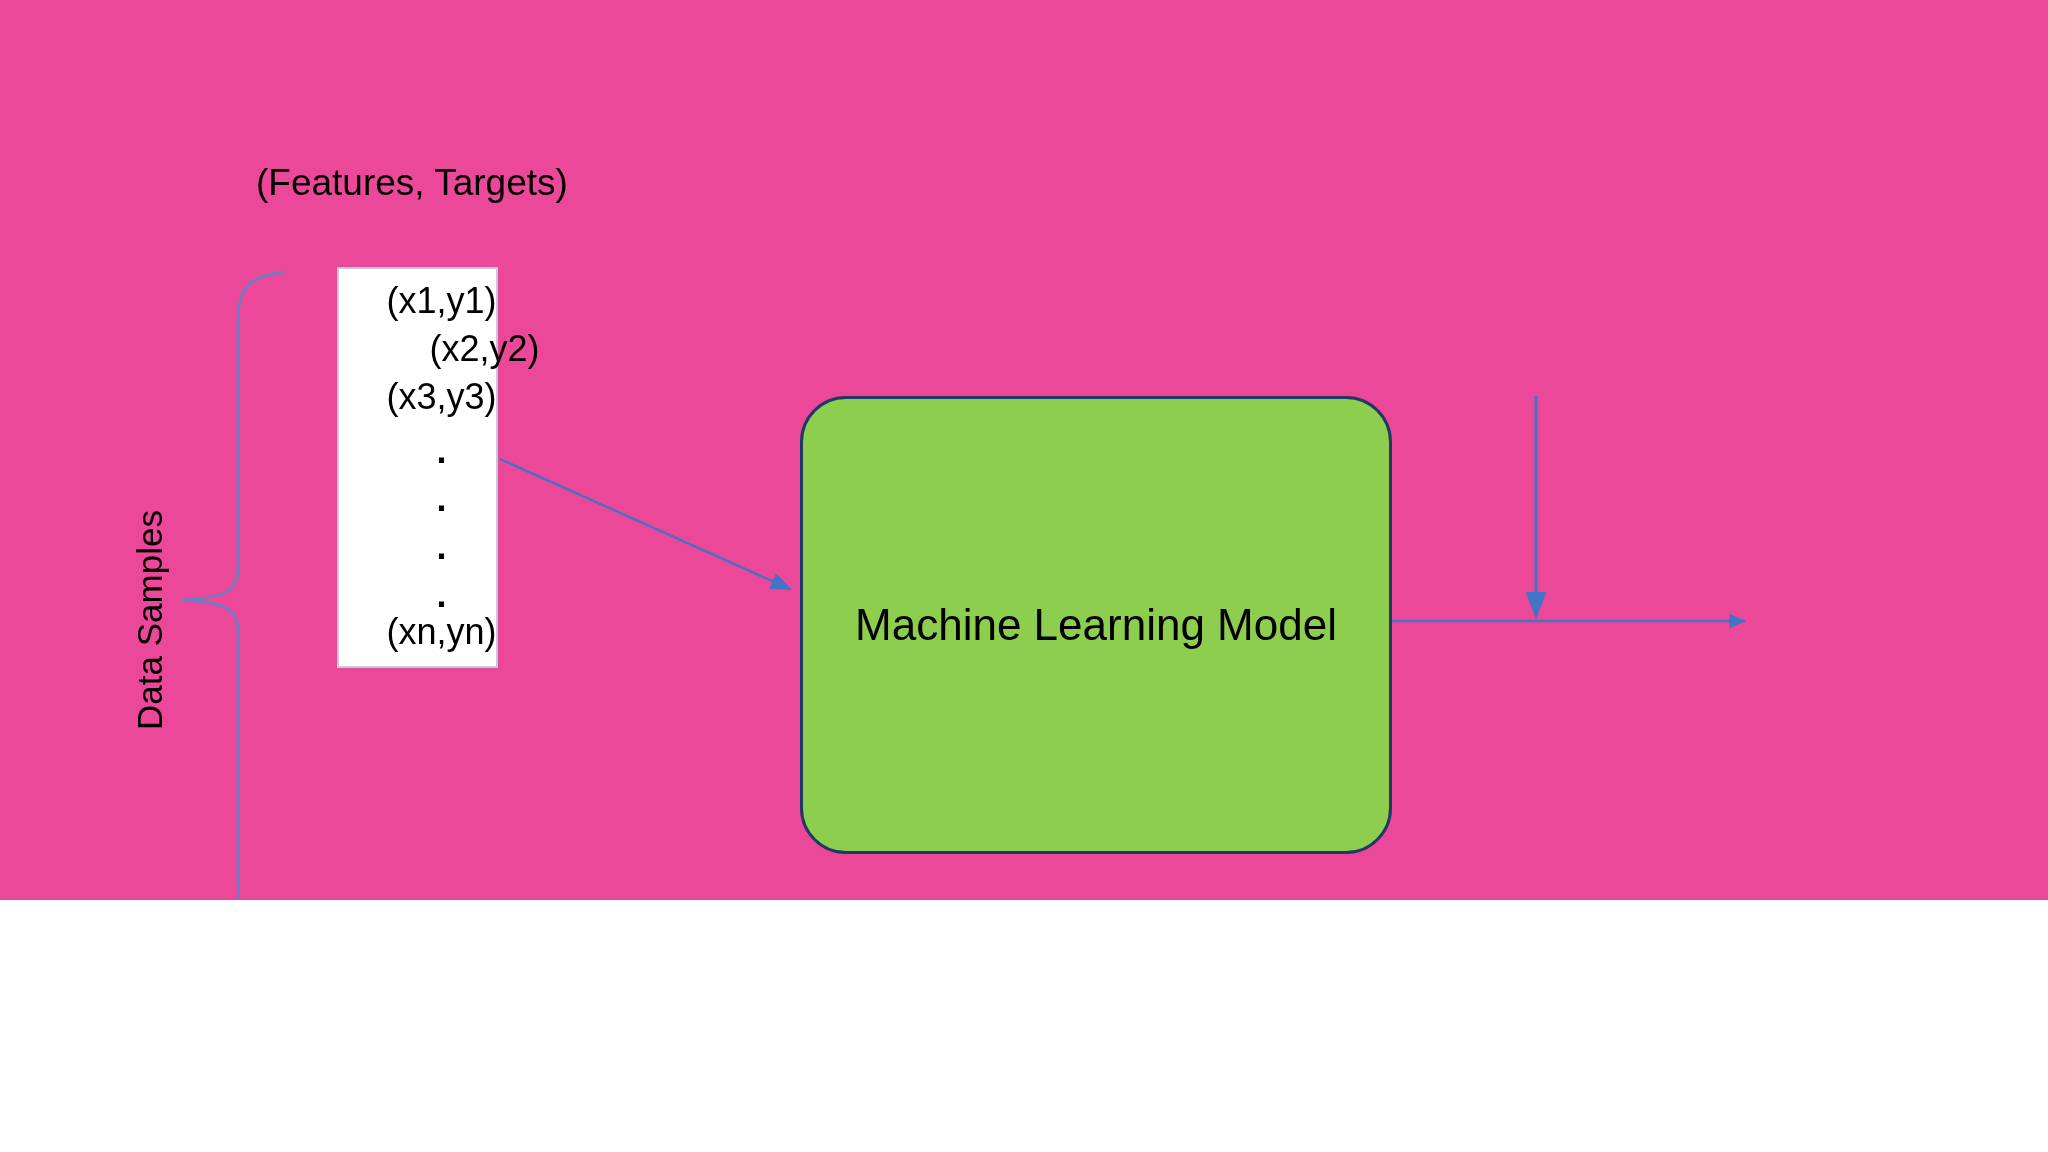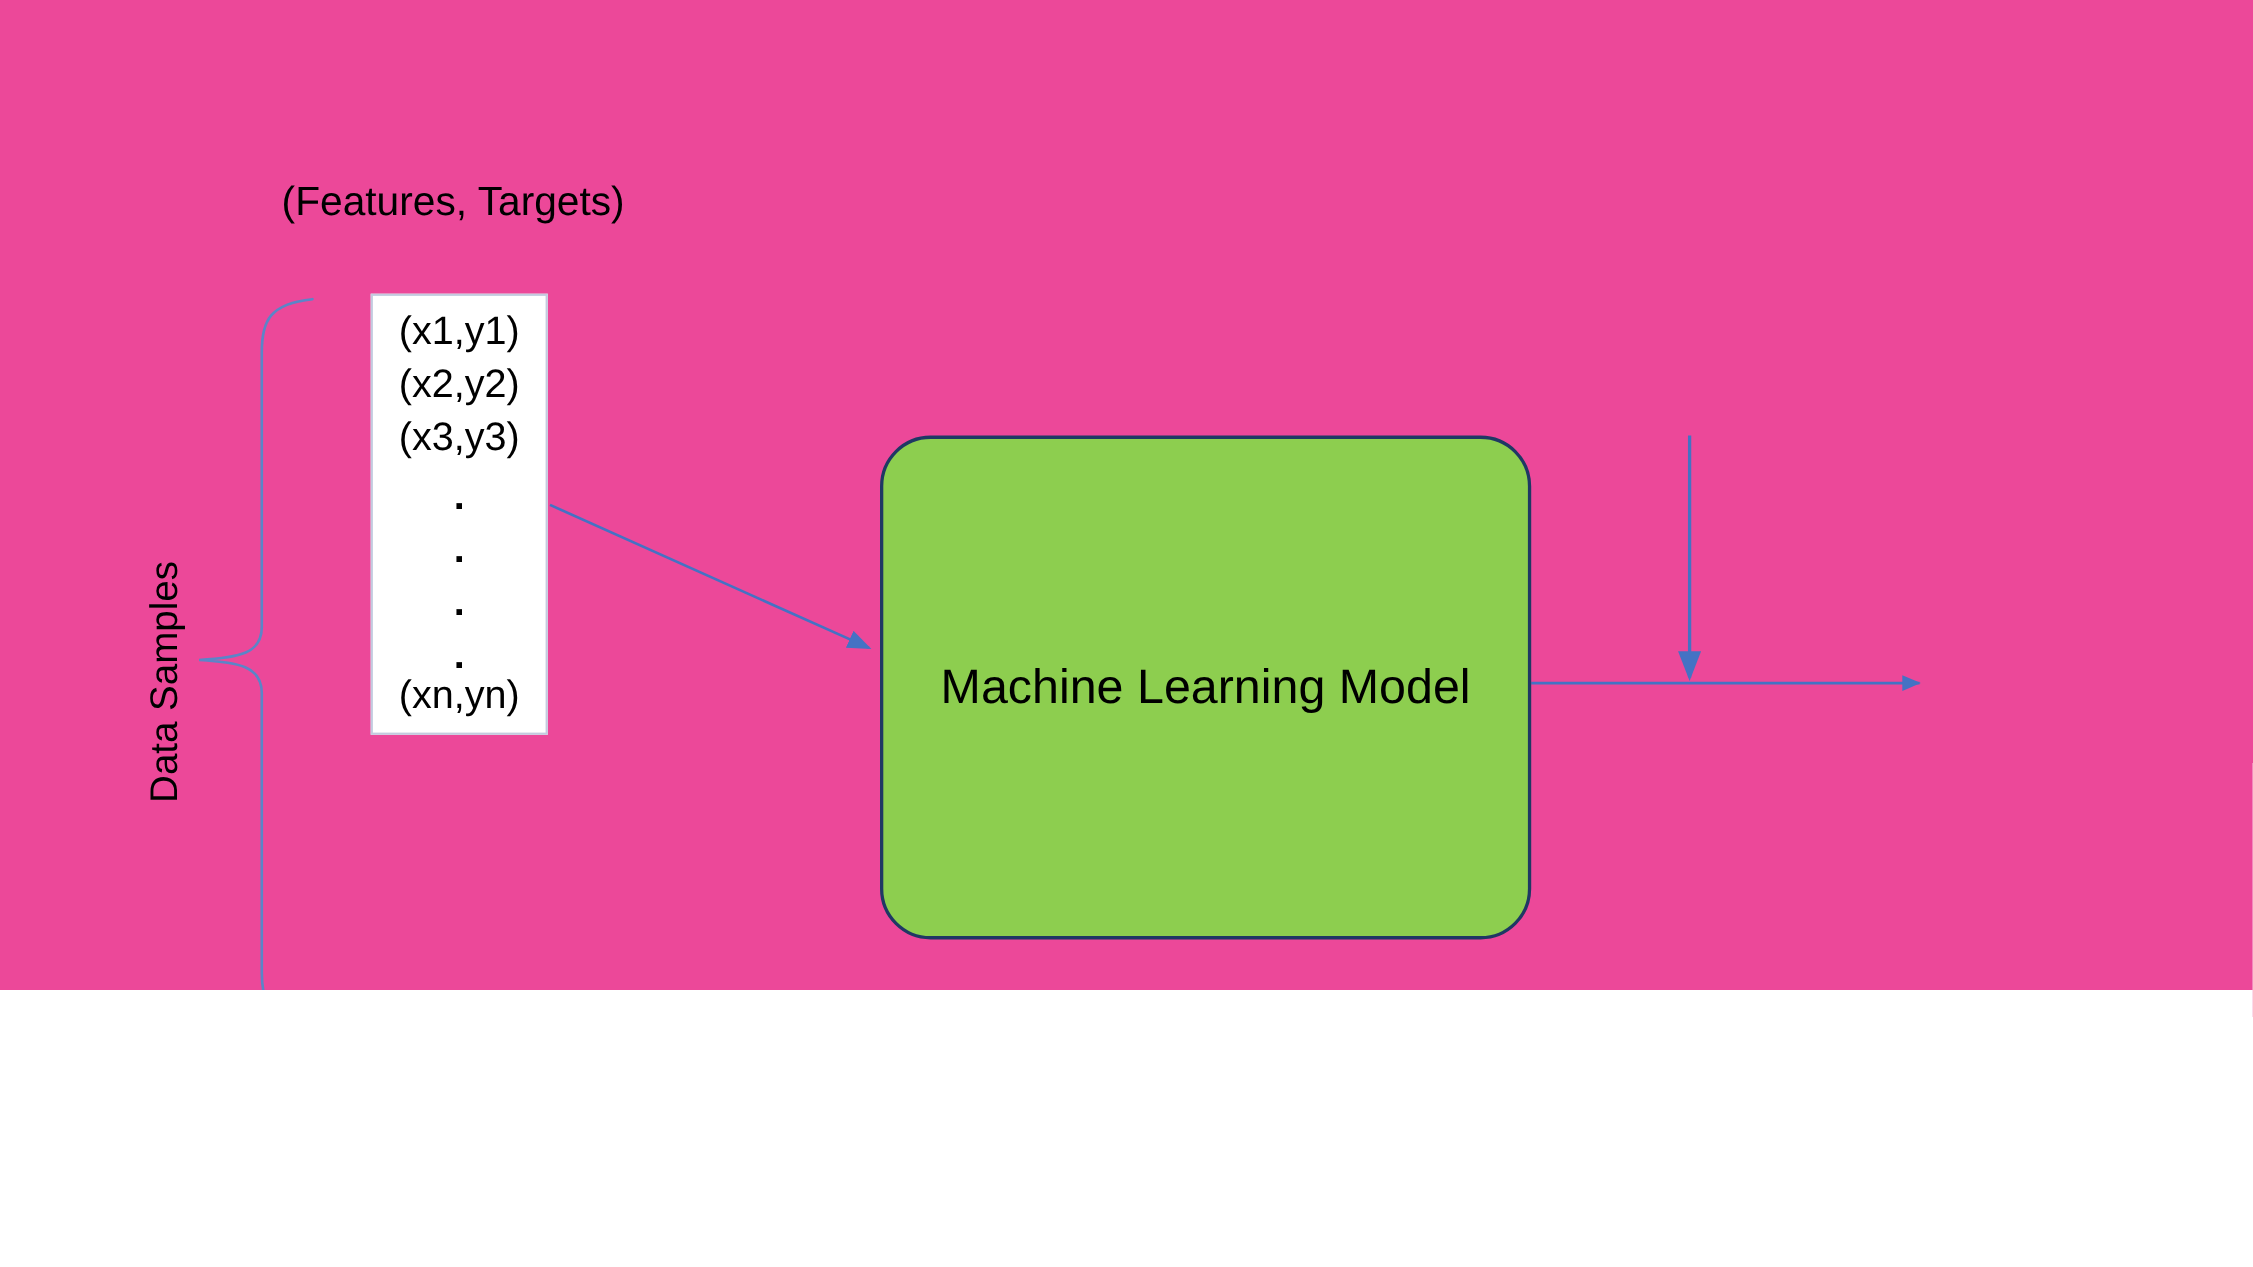--- a/index.html
+++ b/index.html
@@ -54,20 +54,21 @@
     border: 2px solid #C3CBDF;
     background: #ffffff;
     box-sizing: border-box;
   }
   .samples-list {
     position: absolute;
     left: 0;
     top: 0;
     width: 100%;
     height: 100%;
+    padding-left: 48px;
   }
   .sample-item {
     position: absolute;
     left: 0;
     width: 100%;
     text-align: center;
     font-size: 36px;
     line-height: 1;
     color: #000000;
     white-space: nowrap;
@@ -169,21 +170,21 @@
     <line x1="500" y1="459" x2="790" y2="589" stroke="#4472C4" stroke-width="2.4" marker-end="url(#arrowhead-blue)"></line>
 
     <line x1="1536" y1="396" x2="1536" y2="616" stroke="#4472C4" stroke-width="3" marker-end="url(#arrowhead-blue)"></line>
 
     <line x1="1392" y1="621" x2="1745" y2="621" stroke="#4472C4" stroke-width="2.4" marker-end="url(#arrowhead-blue-thin)"></line>
   </svg>
 
   <div class="samples-box">
     <div class="samples-list">
       <div class="sample-item" style="top:14px;">(x1,y1)</div>
-      <div class="sample-item" style="top:62px;">(x2,y2)</div>
+      <div class="sample-item" style="top:62px;margin-left:43px;">(x2,y2)</div>
       <div class="sample-item" style="top:110px;">(x3,y3)</div>
       <div class="sample-item dot" style="top:164px;">.</div>
       <div class="sample-item dot" style="top:212px;">.</div>
       <div class="sample-item dot" style="top:260px;">.</div>
       <div class="sample-item dot" style="top:308px;">.</div>
       <div class="sample-item" style="top:345px;">(xn,yn)</div>
     </div>
   </div>
 
   <div class="model-box">

